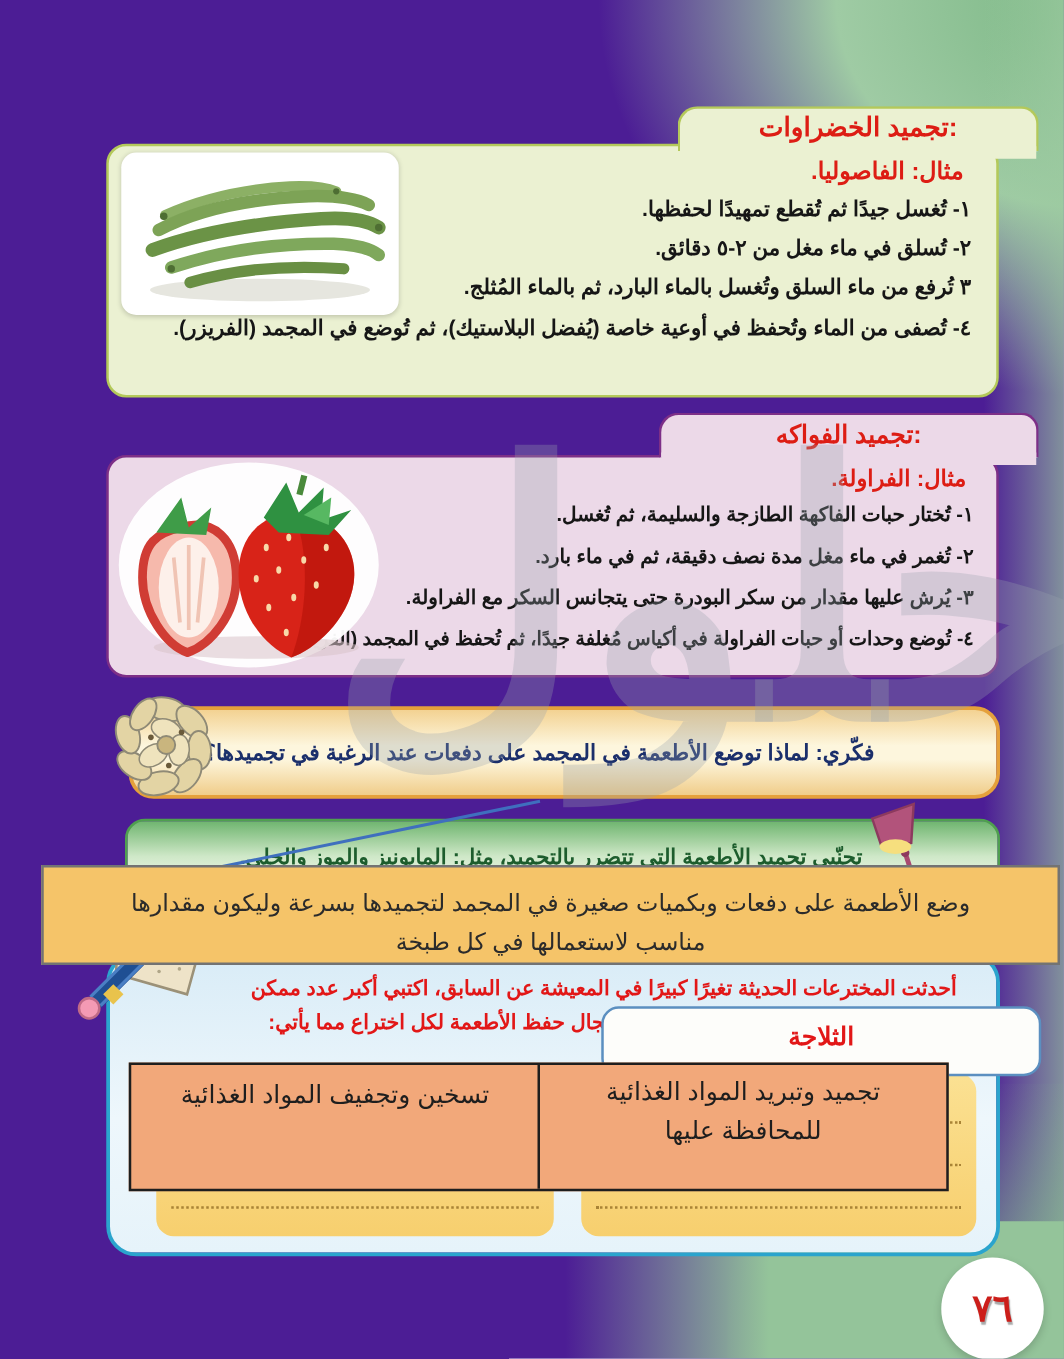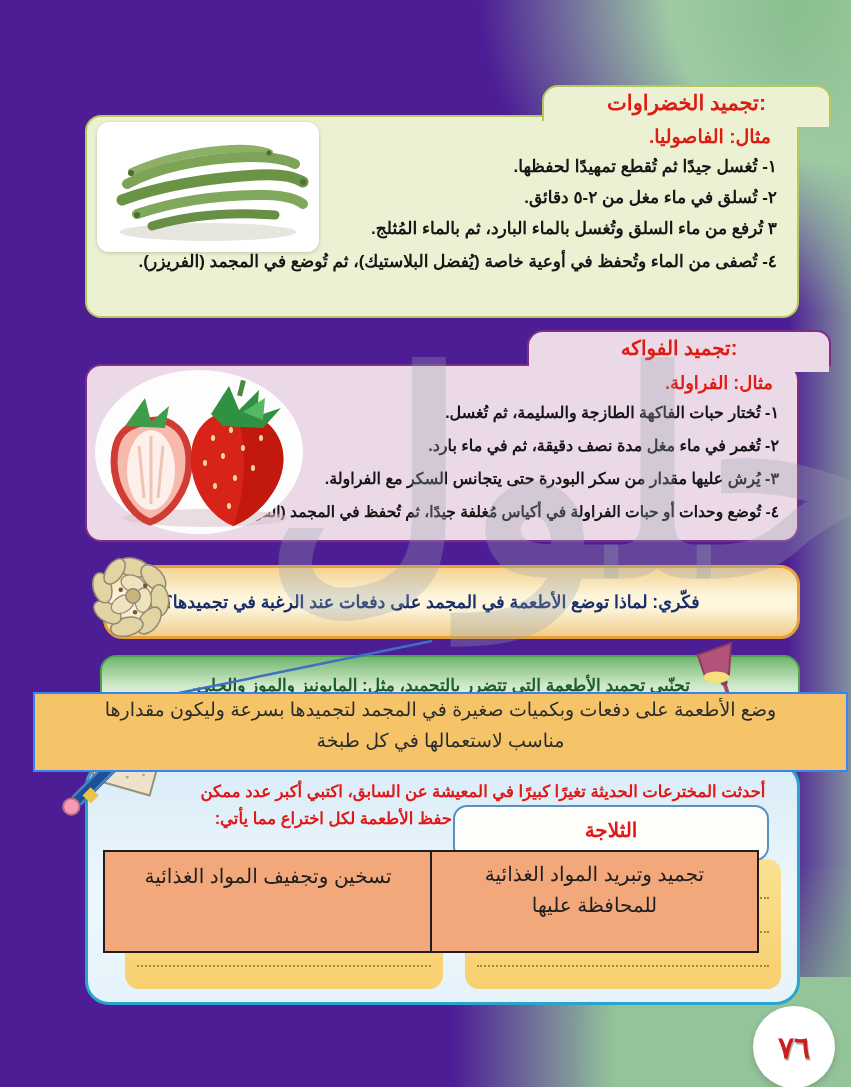--- a/index.html
+++ b/index.html
@@ -53,33 +53,33 @@
   .fikri span{color:#1b2f6b;font-weight:bold;font-size:17.5px;padding:0 60px 0 20px;text-align:center;}
 
   
   .avoid{position:absolute;left:100px;top:655px;width:700px;height:92px;box-sizing:border-box;
     border:2.5px solid #4f9f4f;border-radius:16px;z-index:1;direction:rtl;
     background:linear-gradient(180deg,#6fb56f 0%,#cfe8c8 32%,#f4faf0 60%,#dfeed6 100%);}
   .avoid span{display:block;padding:18px 108px 0 25px;color:#1d5d2d;font-weight:bold;font-size:17px;text-align:right;}
 
   
   .ans1{position:absolute;left:33px;top:692px;width:815px;height:80px;box-sizing:border-box;
-    background:#f5c469;border:2px solid #3b82f6;z-index:6;display:flex;align-items:flex-start;justify-content:center;}
+    background:#f5c469;border:2px solid #737373;z-index:6;display:flex;align-items:flex-end;justify-content:center;}
   .ans1 p{margin:0;padding:0 40px;direction:rtl;text-align:center;color:#2b2b2b;font-size:19px;line-height:31px;}
 
   
   .activity{position:absolute;left:85px;top:762px;width:715px;height:243px;box-sizing:border-box;
     border:3px solid #2ba4cd;border-radius:24px;z-index:1;
     background:linear-gradient(180deg,#d9ecf7 0%,#eef7fc 55%,#e6f3fa 100%);}
   .question{direction:rtl;text-align:center;color:#e21717;font-weight:bold;font-size:16.5px;line-height:27px;
     padding:13px 14px 0 95px;}
   .col-header{position:absolute;top:40px;height:56px;box-sizing:border-box;background:#fdfdfa;
     border:2px solid #5b8fc0;border-radius:14px;color:#e21717;font-weight:bold;font-size:20px;
     text-align:center;line-height:46px;z-index:1;}
-  .col-header.fridge{left:365px;width:316px;}
+  .col-header.fridge{left:393px;width:352px;}
   .col-header.oven{left:37px;width:318px;margin-top:46px;}
   .ans-area{position:absolute;top:94px;height:130px;border-radius:14px;z-index:0;
     background:linear-gradient(180deg,#fbe193,#f7cf6e);}
   .ans-area.fridge{left:377px;width:316px;}
   .ans-area.oven{left:37px;width:318px;}
   .dotline{position:absolute;left:12px;right:12px;border-top:2px dotted #a98436;}
 
   .ans2{position:absolute;left:103px;top:850px;width:656px;height:103px;box-sizing:border-box;
     background:#f2a87a;border:2.5px solid #1e1e1e;z-index:6;display:flex;direction:rtl;}
   .cell{box-sizing:border-box;color:#1e1e1e;text-align:center;direction:rtl;}

